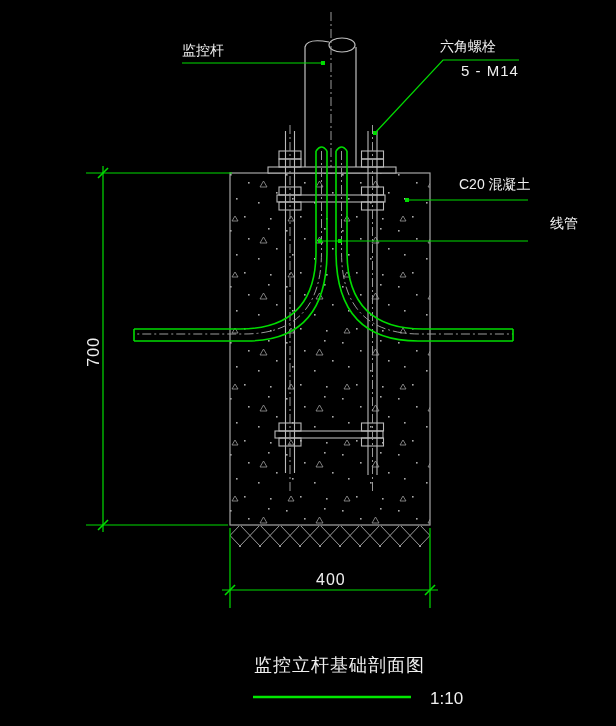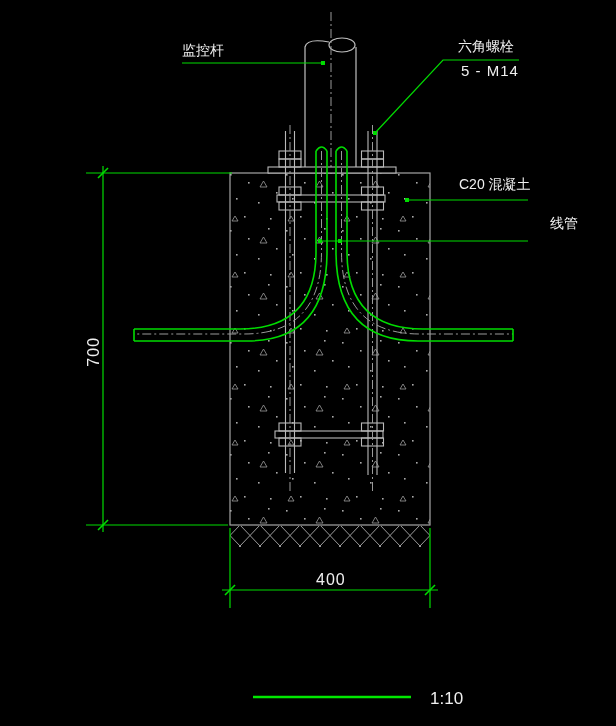--- a/index.html
+++ b/index.html
@@ -133,28 +133,29 @@
       <path d="M320,241 H528" stroke="#00dc00" stroke-width="1.2" fill="none"></path>
       <rect x="318" y="239" width="4" height="4" fill="#00dc00"></rect>
       <rect x="338" y="239" width="4" height="4" fill="#00dc00"></rect>
     </g>
 
     <path d="M253,697 H411" stroke="#00e800" stroke-width="2.4" fill="none"></path>
   </svg>
 
   <div class="t lbl" style="left:182px;top:43px;">监控杆</div>
 
-  <div class="t lbl" style="left:458px;top:39px;text-align:center;">六角螺栓</div>
+  <div class="t lbl" style="left:440px;top:39px;text-align:center;">六角螺栓</div>
 
   <div class="t spec" style="left:461px;top:63px;">5 - M14</div>
 
   <div class="t lbl" style="left:459px;top:177px;">C20 混凝土</div>
 
   <div class="t lbl" style="left:502px;top:216px;margin-left:48px;">线管</div>
 
   <div class="t dim dim-v" style="left:64px;top:343px;">700</div>
 
   <div class="t dim" style="left:316px;top:571px;">400</div>
 
+  <div class="t title" style="left:254px;top:656px;">监控立杆基础剖面图</div>
 
   <div class="t scale" style="left:430px;top:690px;">1:10</div>
 
 </div>
 
 </body></html>

